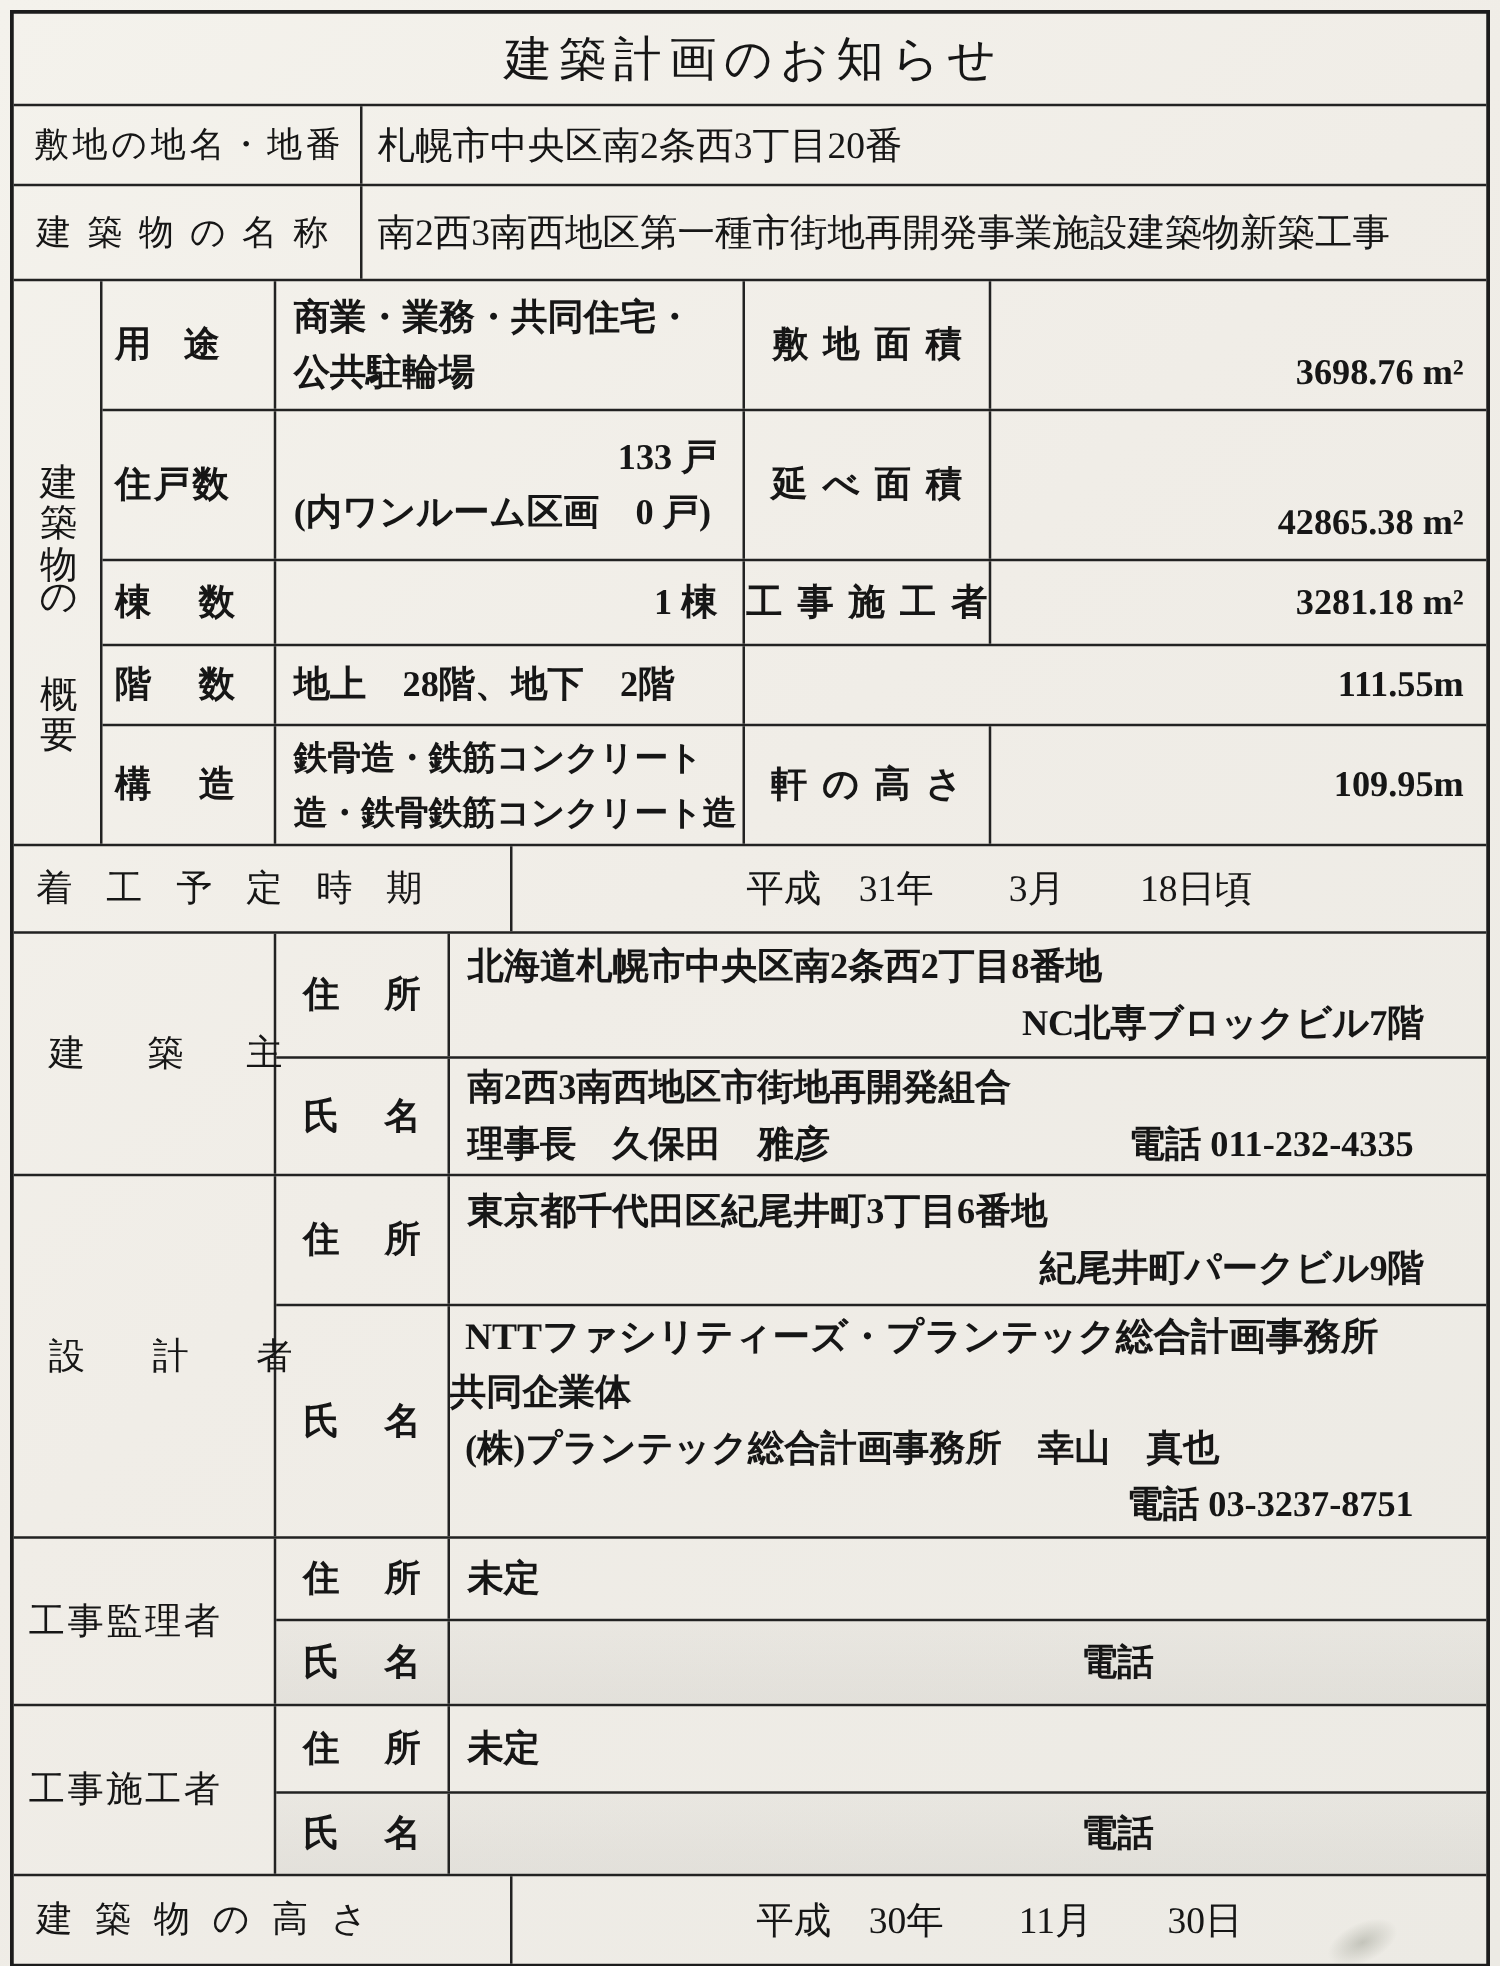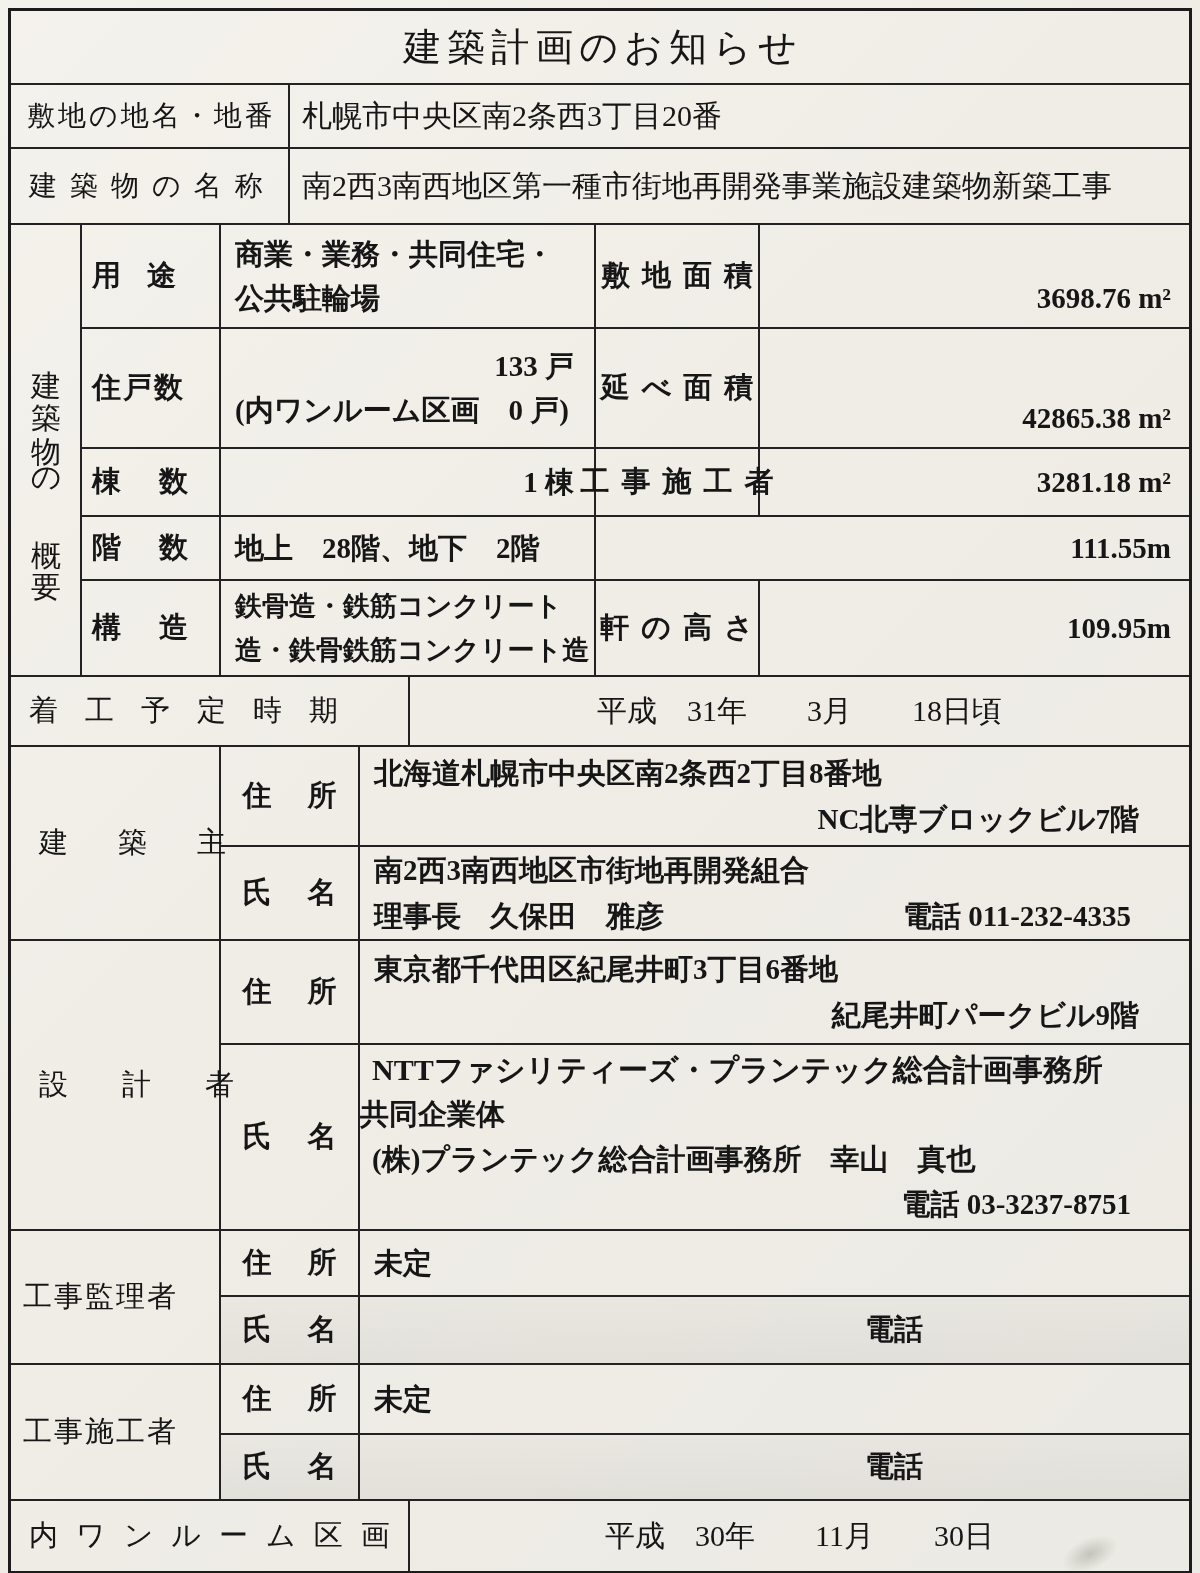--- a/index.html
+++ b/index.html
@@ -47,21 +47,21 @@
     writing-mode:vertical-rl; text-orientation:upright;
     font-size:30px; letter-spacing:34px; padding-top:30px;
   }
   .rows{ flex:1; display:flex; flex-direction:column;font-weight:bold; }
   .rows .row:last-child{ border-bottom:none; }
   .ov-label{ width:139px; align-items:center; padding-left:10px; font-size:29px; white-space:nowrap; }
   .ls-u{ letter-spacing:26px; }
   .ls-p{ letter-spacing:38px; }
   .ls-t{ letter-spacing:2px; }
   .ov-content{ width:375px; flex-direction:column; justify-content:center; font-size:29px; }
-  .ov-rlabel{ width:164px; align-items:center; justify-content:center; font-size:29px; letter-spacing:12px; text-indent:12px; white-space:nowrap; }
+  .ov-rlabel{ width:197px; align-items:center; justify-content:center; font-size:29px; letter-spacing:12px; text-indent:12px; white-space:nowrap; }
   .ov-rlabel.tight{ letter-spacing:0; text-indent:0; font-size:28px; }
   .ov-rvalue{ flex:1; flex-direction:column; font-size:29px; }
   .h-usage{ height:104px; }
   .h-units{ height:120px; }
   .h-bldgs{ height:68px; }
   .h-floors{ height:64px; }
   .h-struct{ height:94px; }
   .pad-l{ padding-left:14px; }
   .line{ line-height:44px; white-space:nowrap; }
   .struct-line{ line-height:44px; font-size:27px; white-space:nowrap; }
@@ -276,19 +276,19 @@
         <div class="row h-cname tint">
           <div class="cell br sub-label">氏名</div>
           <div class="cell p-content">
             <div class="phone-only">電話</div>
           </div>
         </div>
       </div>
     </div>
 
     <div class="row r-sign">
-      <div class="cell br wide-label ls-sign">内ワンルーム区画</div>
+      <div class="cell br wide-label ls-sign">建築物の高さ</div>
       <div class="cell wide-content">平成　30年　　11月　　30日</div>
     </div>
 
   </div>
   <div class="smudge"></div>
 </div>
 
 </body></html>

